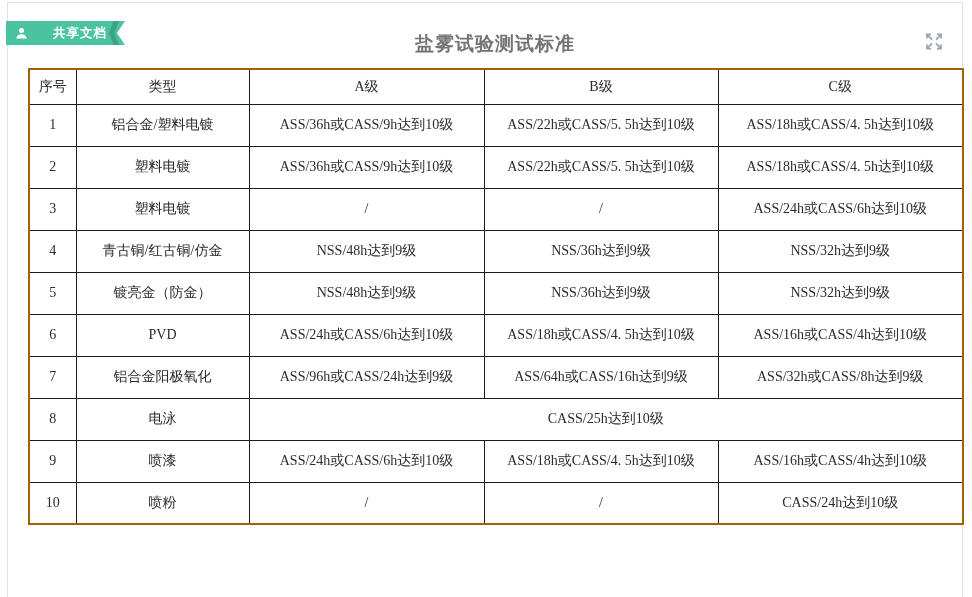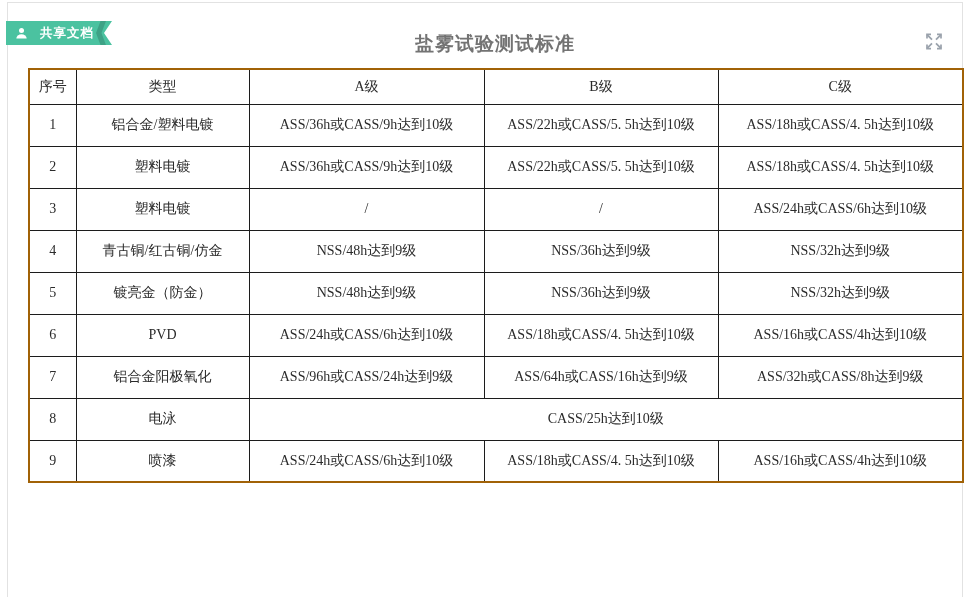--- a/index.html
+++ b/index.html
@@ -7,21 +7,21 @@
     font-family: "Liberation Serif", "DejaVu Serif", serif; }
 
   .page-card {
     position: absolute; left: 7px; top: 2px; width: 956px; height: 660px;
     background: #fff; border: 1px solid #e2e2e2;
   }
 
   
   .ribbon {
     position: absolute; left: 6px; top: 21px; height: 24px;
-    display: flex; align-items: center; gap: 12px;
+    display: flex; align-items: center; gap: 25px;
     padding: 0 18px 0 9px;
     background: #4bc2a0; color: #fff;
     font-family: "Liberation Sans", "DejaVu Sans", sans-serif;
     font-size: 12.5px; font-weight: bold; letter-spacing: 1px;
     clip-path: polygon(0 0, 100% 0, calc(100% - 8px) 50%, 100% 100%, 0 100%);
     z-index: 3; cursor: pointer;
   }
   .ribbon::after {
     content: ""; position: absolute; right: 6px; top: 0; width: 10px; height: 100%;
     background: rgba(0,0,0,0.16);
@@ -158,14 +158,21 @@
       <td>电泳</td>
       <td colspan="3">CASS/25h达到10级</td>
     </tr>
     <tr>
       <td>9</td>
       <td>喷漆</td>
       <td>ASS/24h或CASS/6h达到10级</td>
       <td>ASS/18h或CASS/4. 5h达到10级</td>
       <td>ASS/16h或CASS/4h达到10级</td>
     </tr>
+    <tr>
+      <td>10</td>
+      <td>喷粉</td>
+      <td>/</td>
+      <td>/</td>
+      <td>CASS/24h达到10级</td>
+    </tr>
   </tbody>
 </table>
 
 </body></html>

